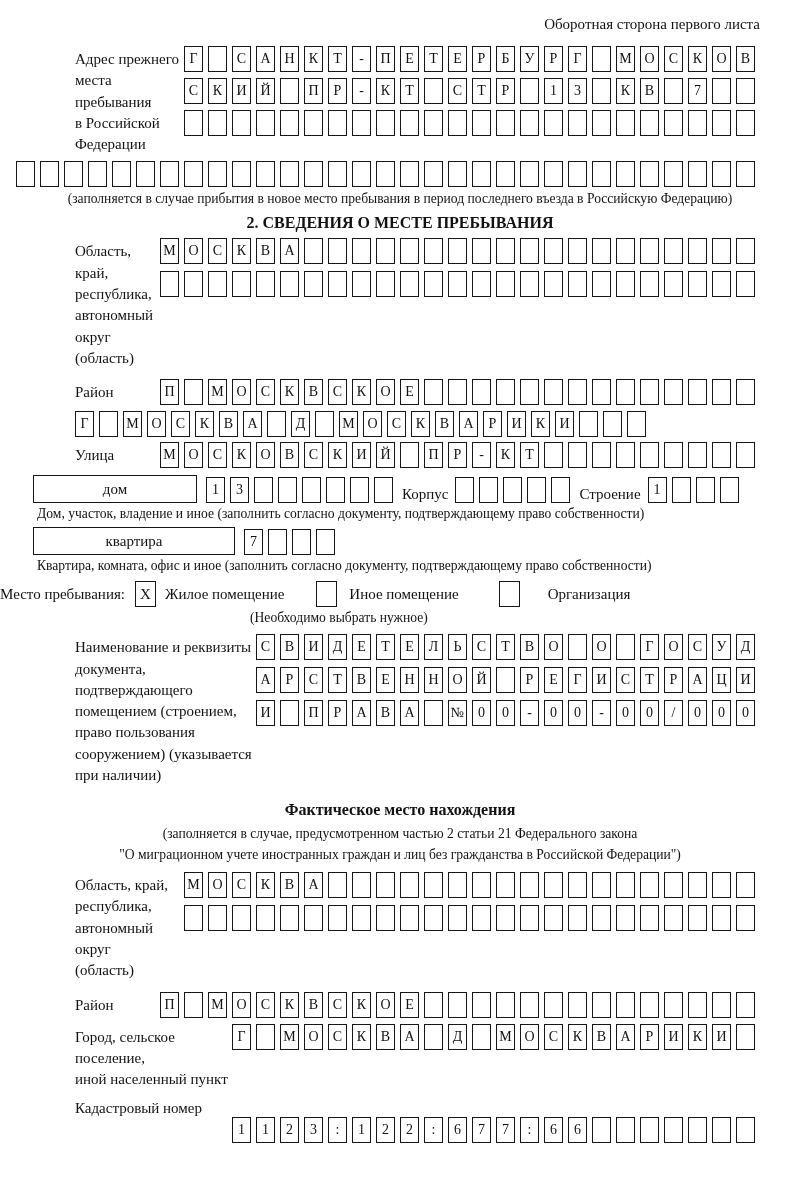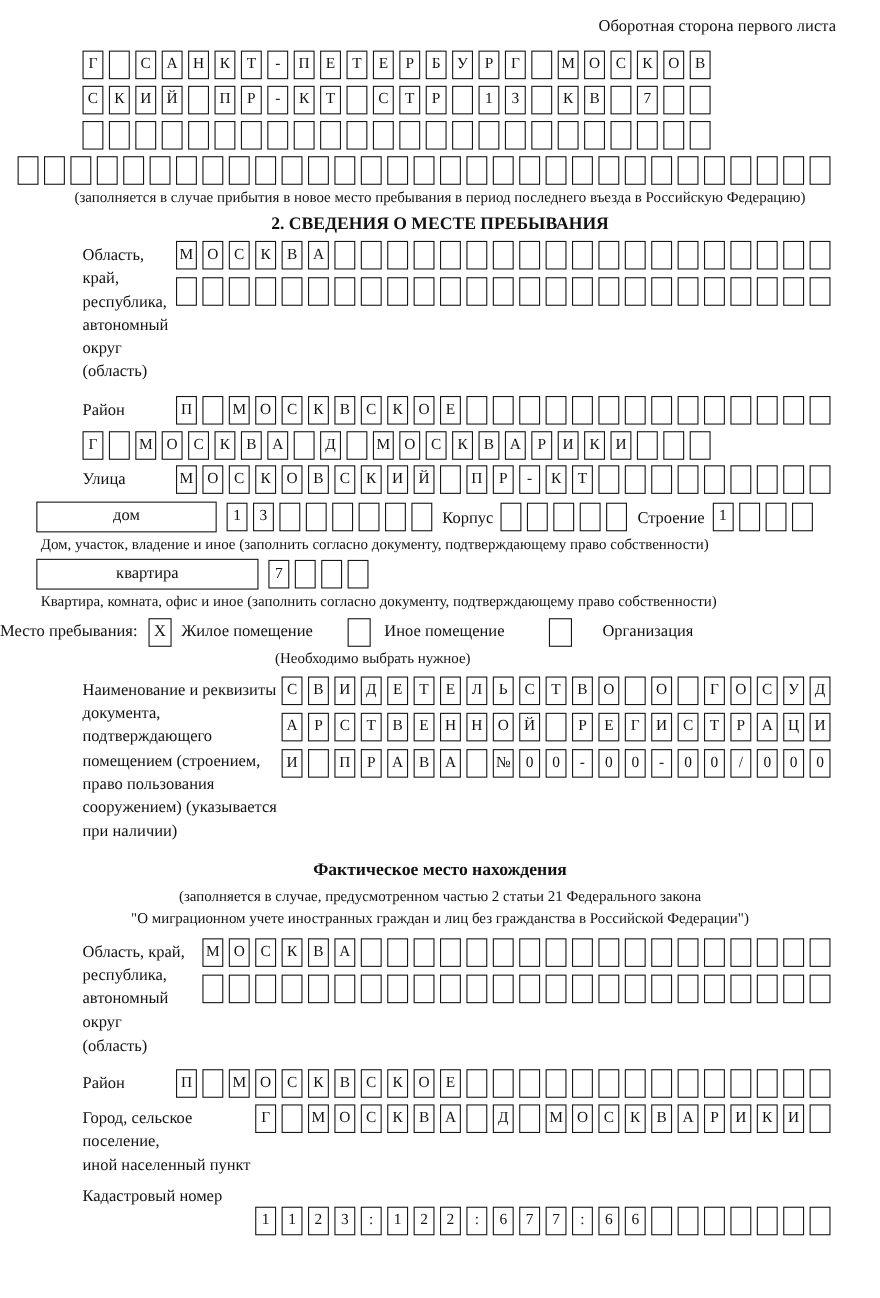--- a/index.html
+++ b/index.html
@@ -20,21 +20,21 @@
     flex:0 0 auto; width:19px; height:26px; border:1.6px solid #161616;
     display:flex; align-items:center; justify-content:center;
     font-size:14px; line-height:1; background:#fff;
   }
   .full-row { display:flex; gap:5px; justify-content:flex-end; padding-right:45px; margin-top:1px; }
 
   .note { font-size:13.6px; text-align:center; margin-top:4px; }
   .note-left { font-size:13.6px; text-align:left; padding-left:37px; margin-top:3px; }
   .section-title { font-size:16px; font-weight:bold; text-align:center; margin-top:7px; }
 
-  .house-row { display:flex; align-items:center; padding-left:33px; margin-top:7px; }
+  .house-row { display:flex; align-items:flex-end; padding-left:33px; margin-top:7px; }
   .named-box {
     border:1.6px solid #161616; height:28px; display:flex; align-items:center;
     justify-content:center; font-size:15px; background:#fff;
   }
   .box-dom { width:164px; margin-right:9px; }
   .box-kvartira { width:202px; margin-right:9px; }
   .inline-cells { display:flex; gap:5px; margin-top:1px; }
   .mini-label { font-size:15px; padding:4px 7px 0 9px; }
 
   .stay-row { display:flex; align-items:center; margin-top:7px; }
@@ -51,20 +51,26 @@
   .fact-note { font-size:13.6px; text-align:center; line-height:1.5; margin-top:5px; }
 
   .cad-rows { margin-top:22px; }
 </style>
 </head>
 <body>
 
 <div class="corner-note">Оборотная сторона первого листа</div>
 
 <div class="form-row" style="margin-top:13px;">
+  <div class="form-label">
+      <div>Адрес прежнего</div>
+      <div>места пребывания</div>
+      <div>в Российской</div>
+      <div>Федерации</div>
+    </div>
   <div class="rows-col">
     <div class="cells-row">
         <span class="cell">Г</span>
         <span class="cell"></span>
         <span class="cell">С</span>
         <span class="cell">А</span>
         <span class="cell">Н</span>
         <span class="cell">К</span>
         <span class="cell">Т</span>
         <span class="cell">-</span>

